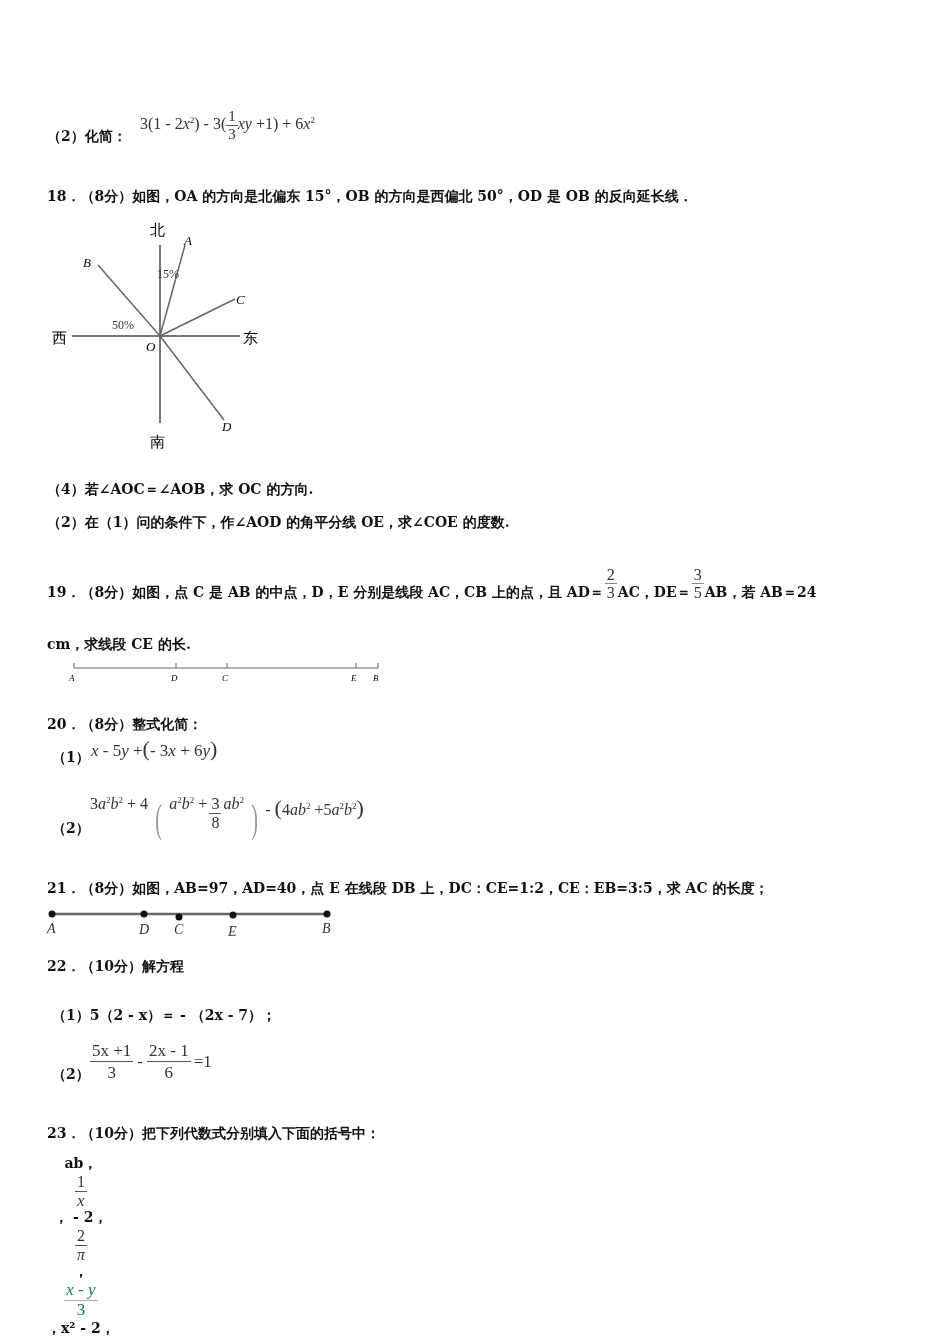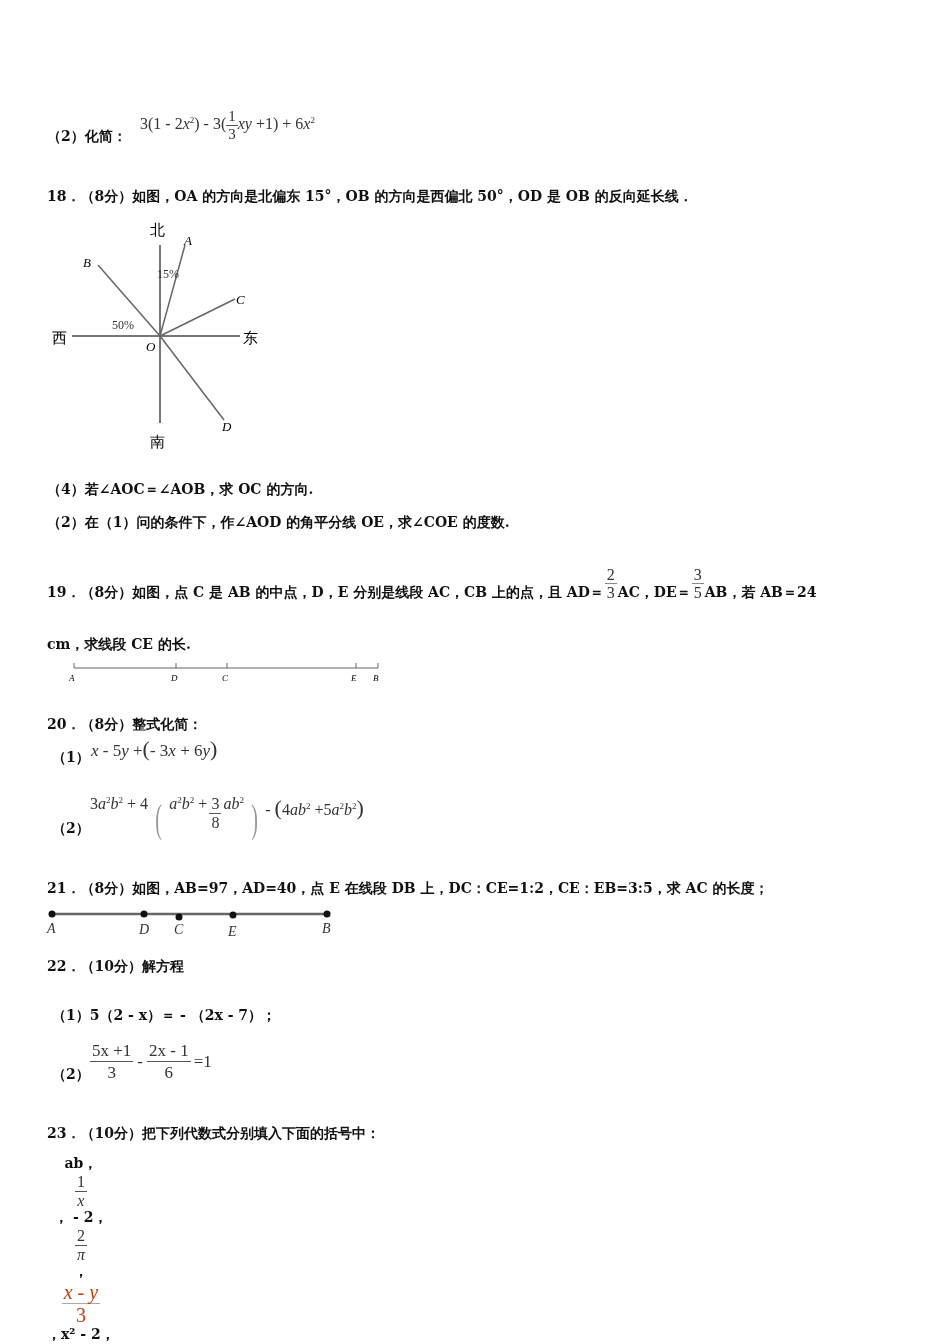--- a/index.html
+++ b/index.html
@@ -139,21 +139,21 @@
   <span class="frac math" style="margin:0 6px;font-size:16px;">
       <span class="num">1</span>
       <span class="den it">x</span>
     </span>
   <span>，  - 2，</span>
   <span class="frac math" style="margin:0 6px;font-size:16px;">
       <span class="num">2</span>
       <span class="den it">π</span>
     </span>
   <span>，</span>
-  <span class="frac math" style="margin:0 6px;font-size:20px;color:#c2410c;">
+  <span class="frac math" style="margin:0 6px;font-size:17px;color:#15803d;">
       <span class="num it">x -  y</span>
       <span class="den" style="border-top-color:#aaa;">3</span>
     </span>
   <span>，x² - 2，</span>
   <span class="frac math" style="margin:0 6px;font-size:16px;">
       <span class="num">xy</span>
       <span class="den">2</span>
     </span>
   <span>，x+1，</span>
 </div>

